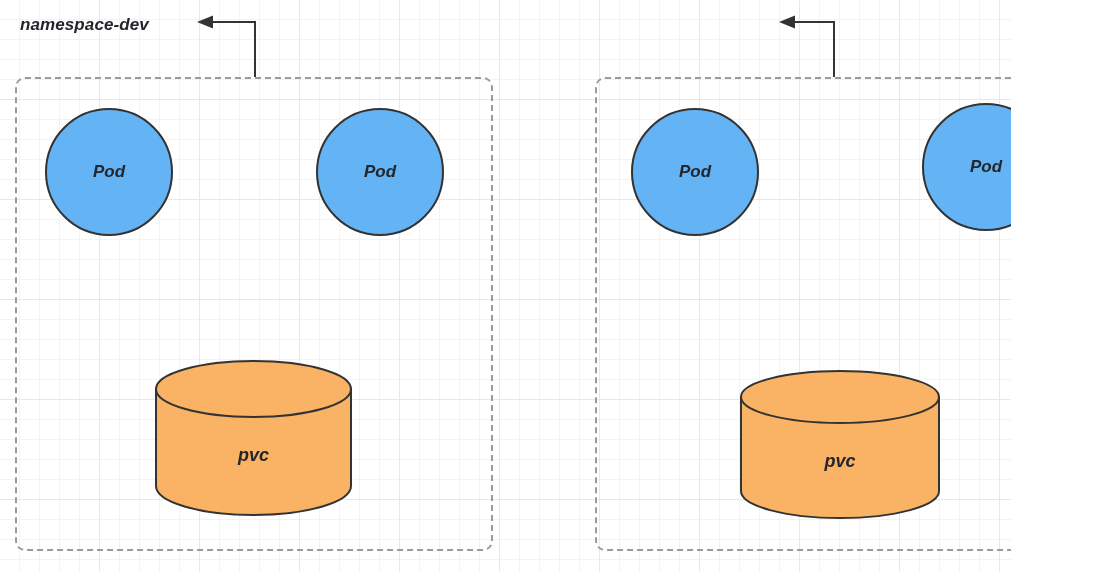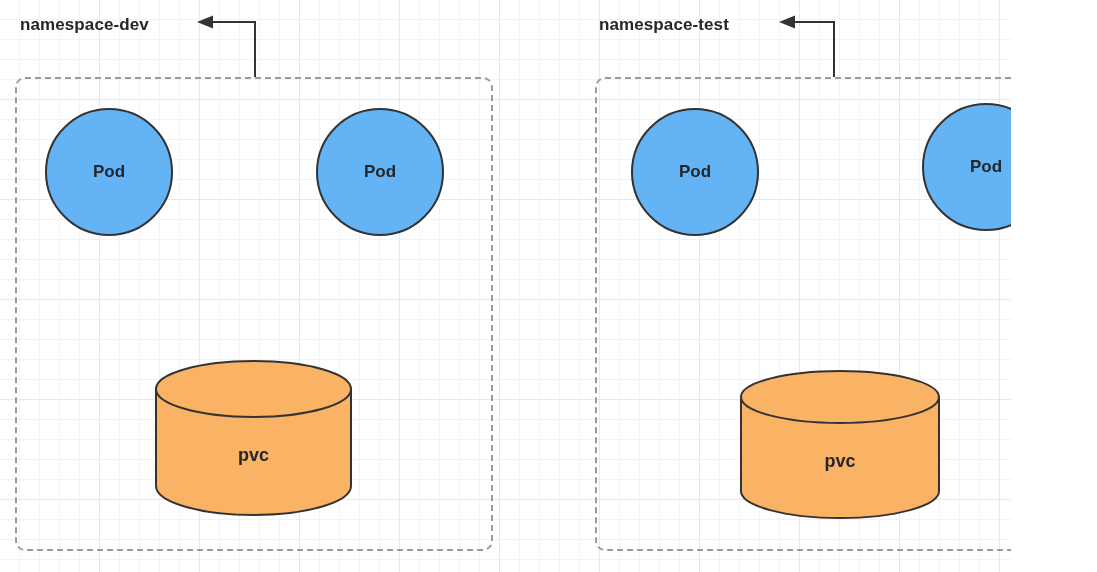--- a/index.html
+++ b/index.html
@@ -81,42 +81,41 @@
     font-family: "Liberation Sans", "DejaVu Sans", sans-serif;
     font-size: 18px;
     font-weight: bold;
     color: #23262b;
     pointer-events: none;
   }
 </style>
 </head>
 <body>
 
-<div id="canvas" style="width: 1011px; height: 572px;">
+<div id="canvas" style="width: 1011px; height: 572px; font-style: italic;">
     <div class="ns-box" style="left: 15px; top: 77px; width: 478px; height: 474px; border-color: rgb(154, 154, 154);"></div>
     <div class="ns-label" style="left: 20px; top: 15px; color: rgb(35, 38, 43);">namespace-dev</div>
     <svg class="arrow-svg" width="86" height="83" style="left: 183px; top: 8px;">
       <path d="M 72 69 L 72 14 L 24 14" fill="none" stroke="#333333" stroke-width="2"></path>
       <polygon points="14,14 30,7.5 30,20.5" fill="#333333"></polygon>
     </svg>
     <div class="pod" style="left: 45px; top: 108px; width: 128px; height: 128px; background: rgb(100, 179, 244); border-color: rgb(51, 51, 51);">
       <span class="pod-label" style="color: rgb(35, 38, 43);">Pod</span>
     </div>
     <div class="pod" style="left: 316px; top: 108px; width: 128px; height: 128px; background: rgb(100, 179, 244); border-color: rgb(51, 51, 51);">
       <span class="pod-label" style="color: rgb(35, 38, 43);">Pod</span>
     </div>
     <div class="pvc" style="left: 155px; top: 360px; width: 197px; height: 155px;">
       <svg width="197" height="155" viewBox="0 0 197 155">
         <path d="M 1 29 L 1 126 A 97.5 29 0 0 0 196 126 L 196 29 Z" fill="#fab264" stroke="#333333" stroke-width="2"></path>
         <ellipse cx="98.5" cy="29" rx="97.5" ry="28" fill="#fab264" stroke="#333333" stroke-width="2"></ellipse>
       </svg>
       <div class="pvc-label" style="top: 85px; color: rgb(35, 38, 43);">pvc</div>
     </div>
     <div class="ns-box" style="left: 595px; top: 77px; width: 473px; height: 474px; border-color: rgb(154, 154, 154);"></div>
-    <div class="ns-label" style="left: 599px; top: 15px; color: rgb(35, 38, 43);">namespace-test</div>
     <svg class="arrow-svg" width="83" height="83" style="left: 765px; top: 8px;">
       <path d="M 69 69 L 69 14 L 24 14" fill="none" stroke="#333333" stroke-width="2"></path>
       <polygon points="14,14 30,7.5 30,20.5" fill="#333333"></polygon>
     </svg>
     <div class="pod" style="left: 631px; top: 108px; width: 128px; height: 128px; background: rgb(100, 179, 244); border-color: rgb(51, 51, 51);">
       <span class="pod-label" style="color: rgb(35, 38, 43);">Pod</span>
     </div>
     <div class="pod" style="left: 922px; top: 103px; width: 128px; height: 128px; background: rgb(100, 179, 244); border-color: rgb(51, 51, 51);">
       <span class="pod-label" style="color: rgb(35, 38, 43);">Pod</span>
     </div>

